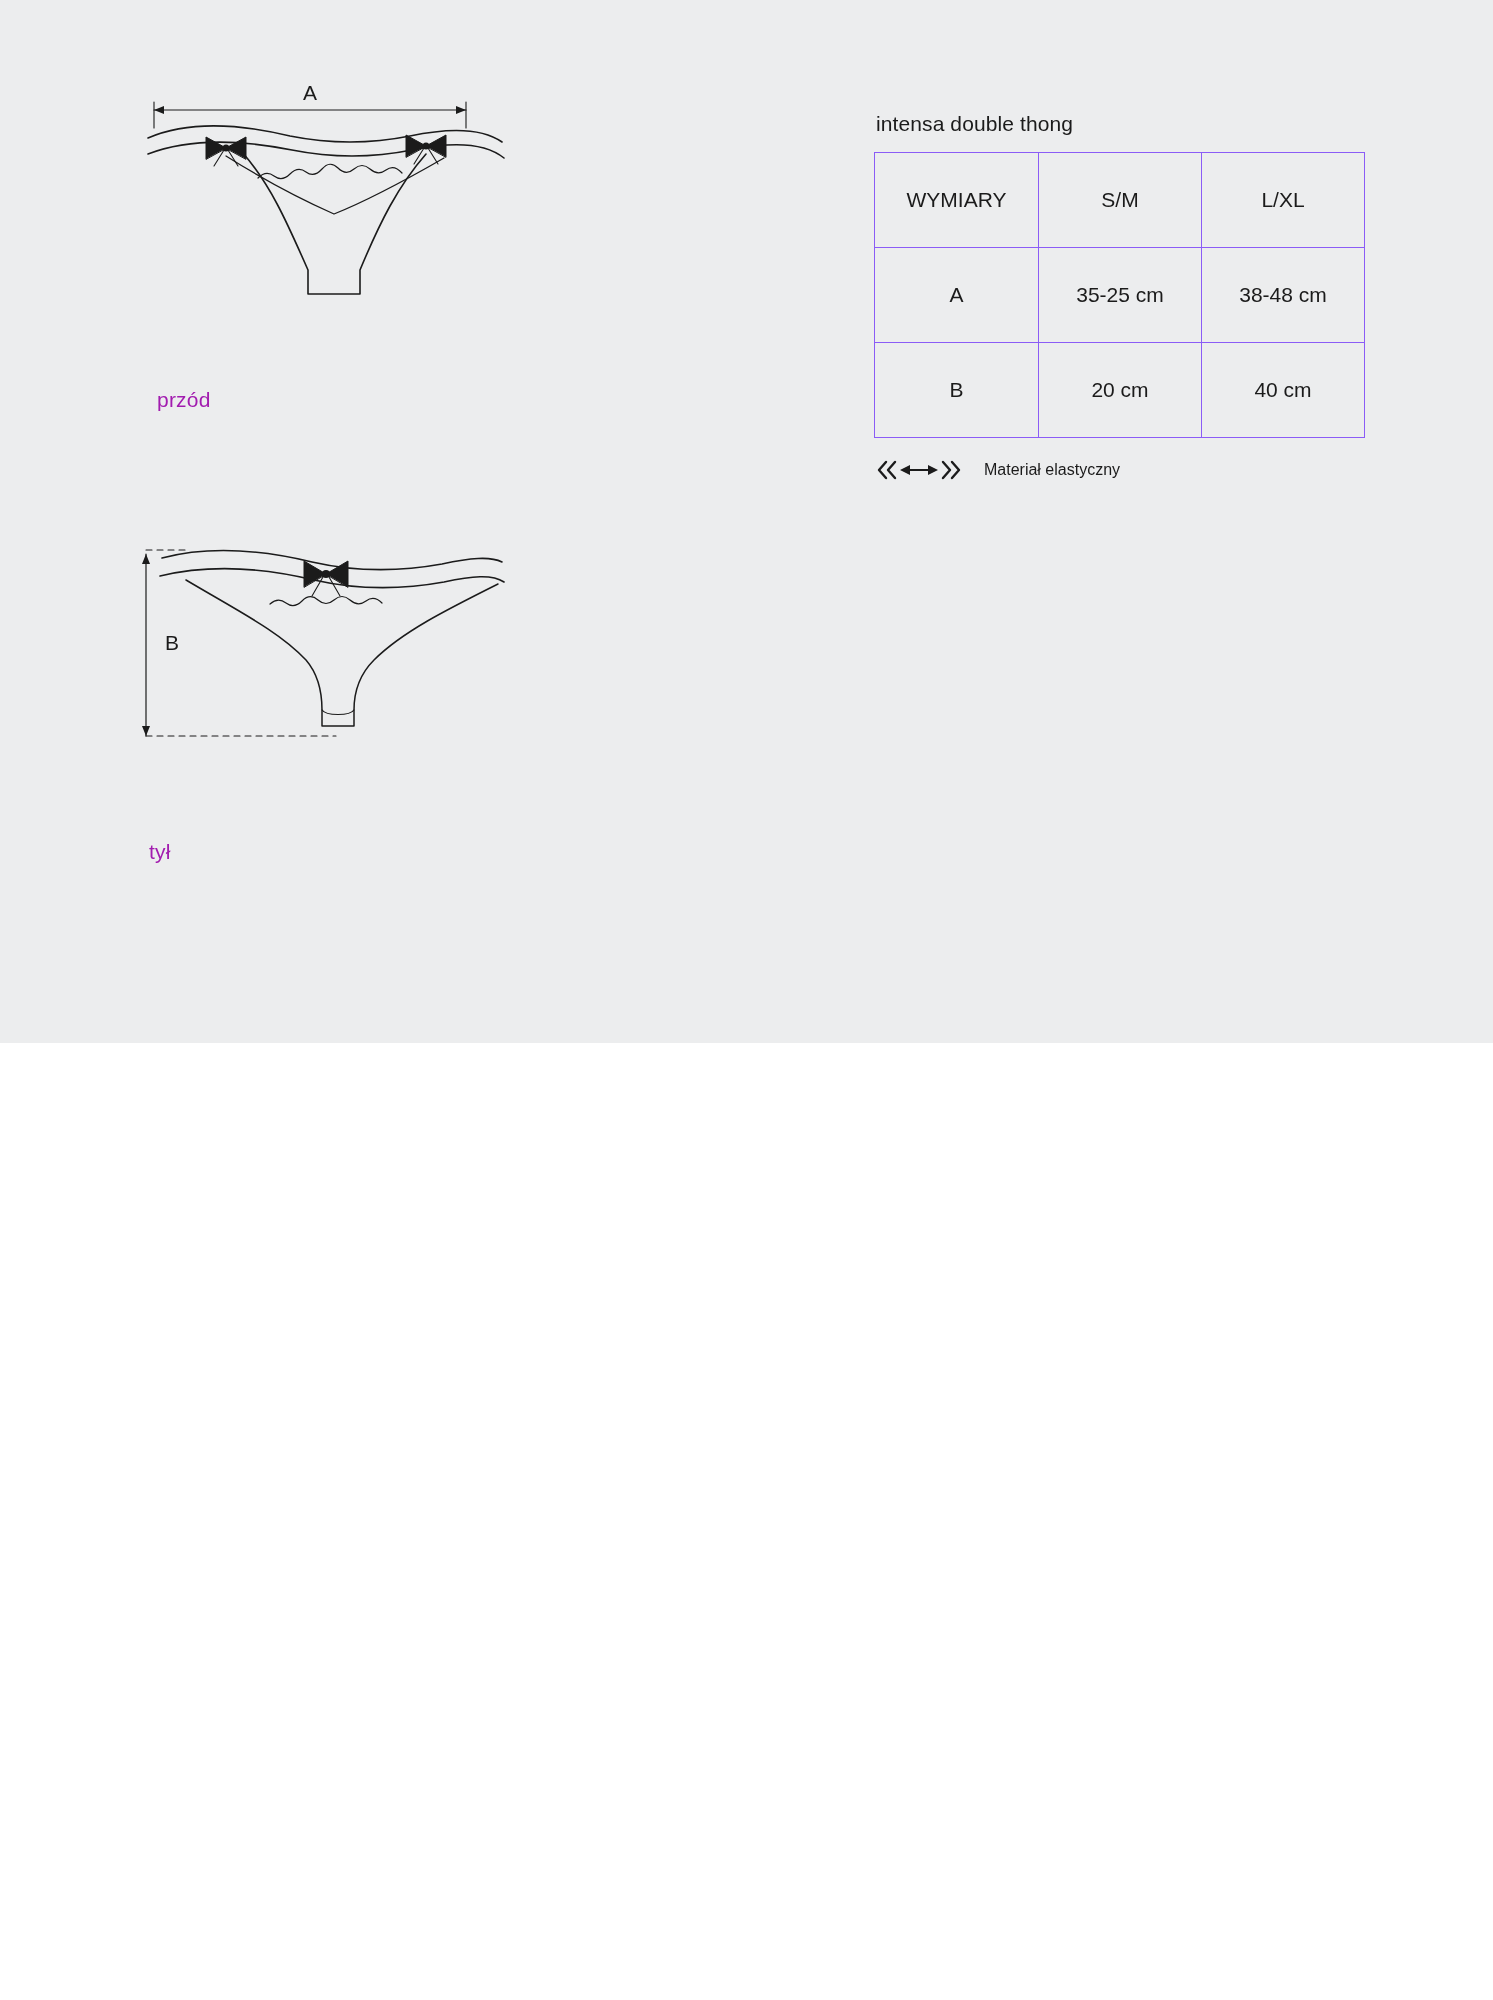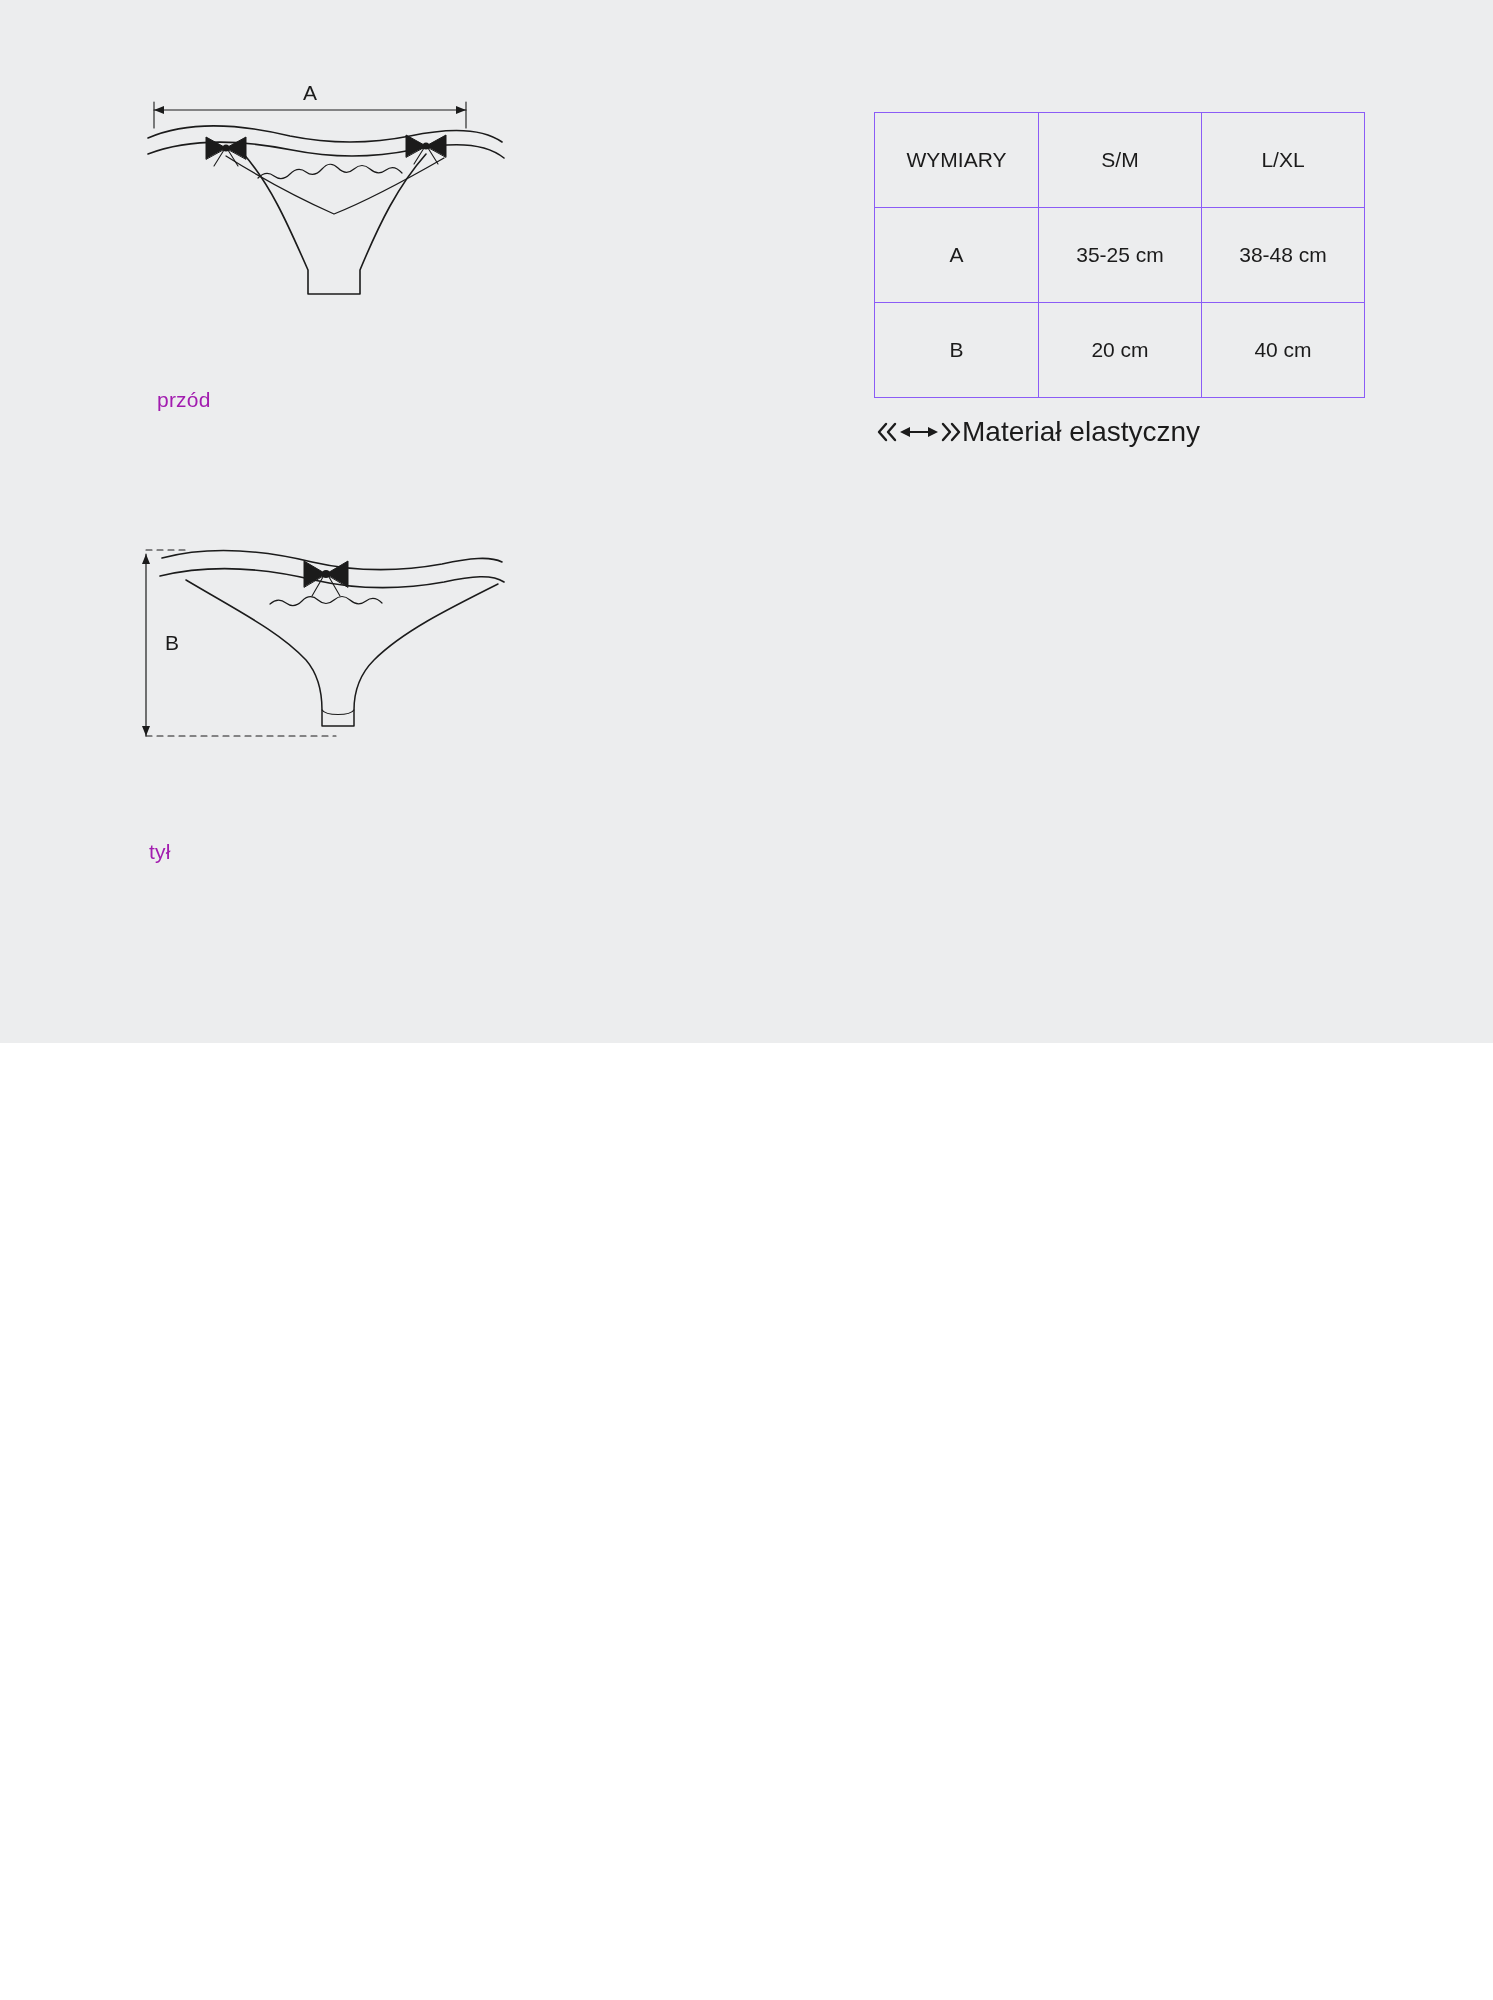--- a/index.html
+++ b/index.html
@@ -83,22 +83,23 @@
     align-items: center;
     margin-top: 18px;
     margin-left: 2px;
   }
   #elastic-icon {
     width: 86px;
     height: 28px;
     flex: 0 0 auto;
   }
   #elastic-label {
-    font-size: 28px;
+    font-size: 16px;
     color: #1b1b1b;
+    margin-left: 22px;
   }
 </style>
 </head>
 <body>
 
 <div id="sheet">
 
   <svg class="diagram" id="front-diagram" viewBox="0 0 460 240">
     <g fill="none" stroke="#1b1b1b" stroke-width="1.6" stroke-linecap="round" stroke-linejoin="round">
 
@@ -165,20 +166,21 @@
         <path d="M-3,3 L-14,22" stroke-width="1.1"></path>
         <path d="M3,3 L14,22" stroke-width="1.1"></path>
       </g>
     </g>
     <text x="42" y="110" text-anchor="middle" font-family="Liberation Sans, sans-serif" font-size="21" fill="#1b1b1b">B</text>
   </svg>
 
   <div class="caption" id="back-caption">tył</div>
 
   <div id="right-col">
+    <div id="product-title">intensa double thong</div>
 
     <table class="size-table">
       <tbody>
         <tr>
           <td class="c0">WYMIARY</td>
           <td class="c1">S/M</td>
           <td class="c2">L/XL</td>
         </tr>
         <tr>
           <td class="c0">A</td>

